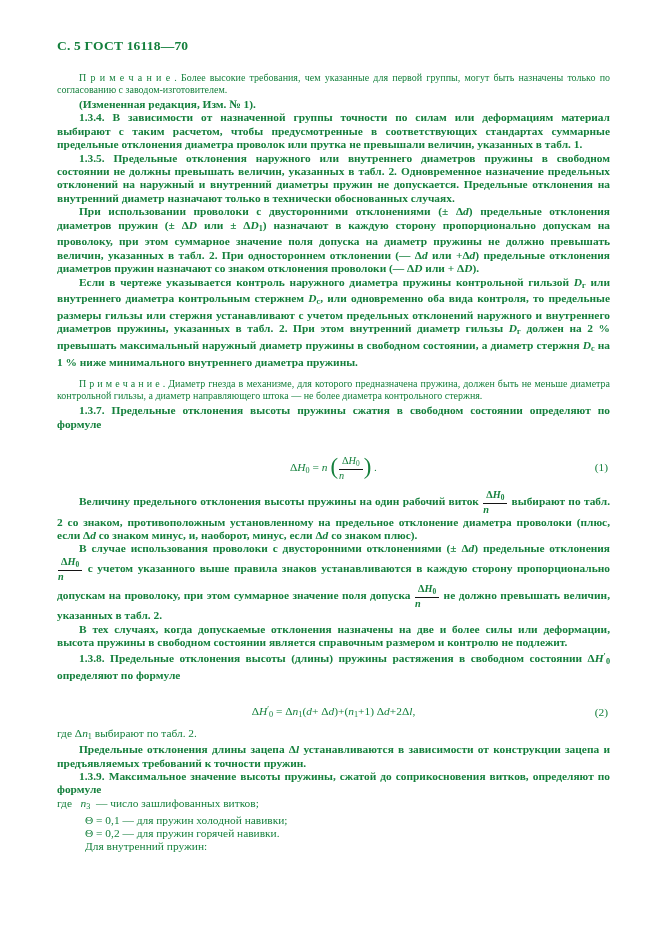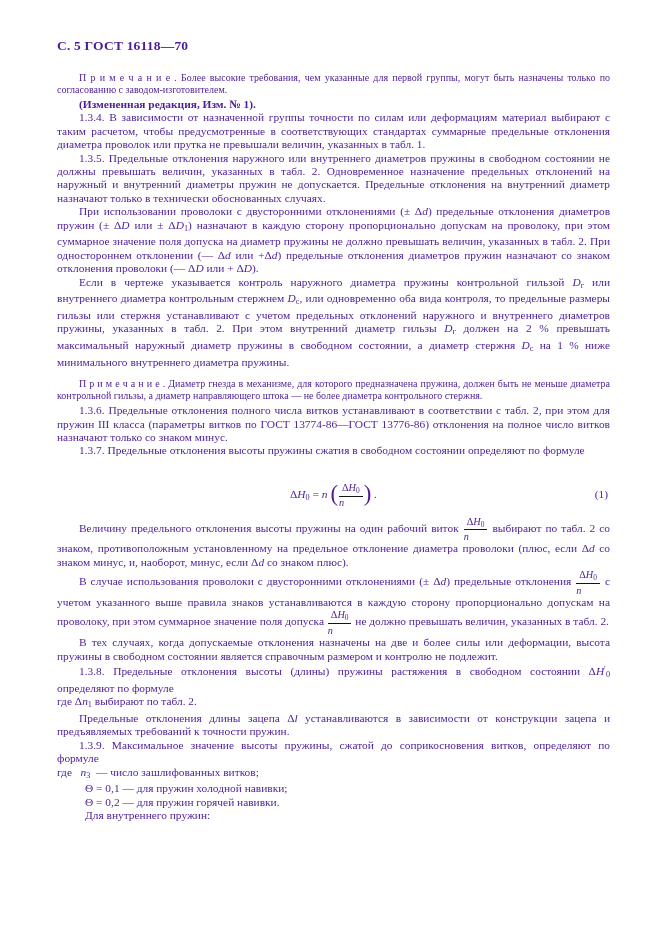--- a/index.html
+++ b/index.html
@@ -1,31 +1,31 @@
 <!DOCTYPE html>
 <html><head>
 <meta charset="utf-8">
 <style>
   html,body { margin:0; padding:0; background:#ffffff; }
   .page {
     width:661px; height:936px; box-sizing:border-box;
-    background:#ffffff; color:#4c1d95;
+    background:#ffffff; color:#15803d;
     font-family:"Liberation Serif", serif;
     padding:38px 51px 0 57px;
     overflow:hidden; position:relative;
   }
   .doc-header {
     font-weight:bold; font-size:13.5px; letter-spacing:0.2px;
     margin:0 0 18px 0; text-align:left;
   }
   .blk {
     font-size:11.4px; line-height:13.4px; text-align:justify;
     margin:0;
   }
-  .para { text-indent:22px; }
+  .para { text-indent:22px;font-weight:bold; }
   .note { font-size:10px; line-height:12px; text-indent:22px; margin:9px 0 2px 0; }
   .bold-line { font-weight:bold; text-indent:22px; }
   .formula { text-align:center; text-indent:0; position:relative; margin:24px 0 7px 0; line-height:1; }
   .eq-num { position:absolute; right:2px; top:50%; transform:translateY(-50%); font-size:11.4px; }
   .where { text-indent:0; }
   .where-cont { text-indent:0; padding-left:28px; }
   .it { font-style:italic; }
   .sb { font-size:0.72em; vertical-align:-0.28em; }
   .sp { font-size:0.72em; vertical-align:0.38em; }
   .frac {
@@ -42,28 +42,28 @@
 <div class="page">
   <div class="doc-header">С. 5 ГОСТ 16118—70</div>
   <div>
       <div class="blk note">П р и м е ч а н и е .  Более высокие требования, чем указанные для первой группы, могут быть назначены только по согласованию с заводом-изготовителем.</div>
       <div class="blk bold-line">(Измененная редакция, Изм. № 1).</div>
       <div class="blk para">1.3.4. В зависимости от назначенной группы точности по силам или деформациям материал выбирают с таким расчетом, чтобы предусмотренные в соответствующих стандартах суммарные предельные отклонения диаметра проволок или прутка не превышали величин, указанных в табл. 1.</div>
       <div class="blk para">1.3.5. Предельные отклонения наружного или внутреннего диаметров пружины в свободном состоянии не должны превышать величин, указанных в табл. 2. Одновременное назначение предельных отклонений на наружный и внутренний диаметры пружин не допускается. Предельные отклонения на внутренний диаметр назначают только в технически обоснованных случаях.</div>
       <div class="blk para">При использовании проволоки с двусторонними отклонениями (± Δ<span class="it">d</span>) предельные отклонения диаметров пружин (± Δ<span class="it">D</span> или ± Δ<span class="it">D</span><span class="sb">1</span>) назначают в каждую сторону пропорционально допускам на проволоку, при этом суммарное значение поля допуска на диаметр пружины не должно превышать величин, указанных в табл. 2. При одностороннем отклонении (— Δ<span class="it">d</span> или +Δ<span class="it">d</span>) предельные отклонения диаметров пружин назначают со знаком отклонения проволоки (— Δ<span class="it">D</span> или + Δ<span class="it">D</span>).</div>
       <div class="blk para">Если в чертеже указывается контроль наружного диаметра пружины контрольной гильзой <span class="it">D</span><span class="sb">г</span> или внутреннего диаметра контрольным стержнем <span class="it">D</span><span class="sb">с</span>, или одновременно оба вида контроля, то предельные размеры гильзы или стержня устанавливают с учетом предельных отклонений наружного и внутреннего диаметров пружины, указанных в табл. 2. При этом внутренний диаметр гильзы <span class="it">D</span><span class="sb">г</span> должен на 2 % превышать максимальный наружный диаметр пружины в свободном состоянии, а диаметр стержня <span class="it">D</span><span class="sb">с</span> на 1 % ниже минимального внутреннего диаметра пружины.</div>
       <div class="blk note">П р и м е ч а н и е .  Диаметр гнезда в механизме, для которого предназначена пружина, должен быть не меньше диаметра контрольной гильзы, а диаметр направляющего штока — не более диаметра контрольного стержня.</div>
-      <div class="blk para">1.3.6. Предельные отклонения полного числа витков устанавливают в соответствии с табл. 2, при этом для пружин III класса (параметры витков по ГОСТ 13774-86—ГОСТ 13776-86) отклонения на полное число витков назначают только со знаком минус.</div>
       <div class="blk para">1.3.7. Предельные отклонения высоты пружины сжатия в свободном состоянии определяют по формуле</div>
       <div class="blk formula">Δ<span class="it">H</span><span class="sb">0</span> = <span class="it">n</span> <span class="bigparen">(</span><span class="frac"><span class="num">Δ<span class="it">H</span><span class="sb">0</span></span><span class="den"><span class="it">n</span></span></span><span class="bigparen">)</span> .<span class="eq-num">(1)</span></div>
       <div class="blk para">Величину предельного отклонения высоты пружины на один рабочий виток <span class="frac"><span class="num">Δ<span class="it">H</span><span class="sb">0</span></span><span class="den"><span class="it">n</span></span></span> выбирают по табл. 2 со знаком, противоположным установленному на предельное отклонение диаметра проволоки (плюс, если Δ<span class="it">d</span> со знаком минус, и, наоборот, минус, если Δ<span class="it">d</span> со знаком плюс).</div>
       <div class="blk para">В случае использования проволоки с двусторонними отклонениями (± Δ<span class="it">d</span>) предельные отклонения <span class="frac"><span class="num">Δ<span class="it">H</span><span class="sb">0</span></span><span class="den"><span class="it">n</span></span></span> с учетом указанного выше правила знаков устанавливаются в каждую сторону пропорционально допускам на проволоку, при этом суммарное значение поля допуска <span class="frac"><span class="num">Δ<span class="it">H</span><span class="sb">0</span></span><span class="den"><span class="it">n</span></span></span> не должно превышать величин, указанных в табл. 2.</div>
       <div class="blk para">В тех случаях, когда допускаемые отклонения назначены на две и более силы или деформации, высота пружины в свободном состоянии является справочным размером и контролю не подлежит.</div>
       <div class="blk para">1.3.8. Предельные отклонения высоты (длины) пружины растяжения в свободном состоянии Δ<span class="it">H</span><span class="sp">′</span><span class="sb">0</span> определяют по формуле</div>
+      <div class="blk formula">Δ<span class="it">H</span><span class="sp">′</span><span class="sb">0</span> = Δ<span class="it">n</span><span class="sb">1</span>(<span class="it">d</span>+ Δ<span class="it">d</span>)+(<span class="it">n</span><span class="sb">1</span>+1) Δ<span class="it">d</span>+2Δ<span class="it">l</span>,<span class="eq-num">(2)</span></div>
       <div class="blk where">где Δ<span class="it">n</span><span class="sb">1</span> выбирают по табл. 2.</div>
       <div class="blk para">Предельные отклонения длины зацепа Δ<span class="it">l</span> устанавливаются в зависимости от конструкции зацепа и предъявляемых требований к точности пружин.</div>
       <div class="blk para">1.3.9. Максимальное значение высоты пружины, сжатой до соприкосновения витков, определяют по формуле</div>
       <div class="blk where">где&nbsp;&nbsp;&nbsp;<span class="it">n</span><span class="sb">3</span>&nbsp;&nbsp;— число зашлифованных витков;</div>
       <div class="blk where-cont">Θ = 0,1 — для пружин холодной навивки;</div>
       <div class="blk where-cont">Θ = 0,2 — для пружин горячей навивки.</div>
-      <div class="blk where-cont">Для внутреннего пружин:</div>
+      <div class="blk where-cont">Для внутренний пружин:</div>
     </div>
 </div>
 
 </body></html>

